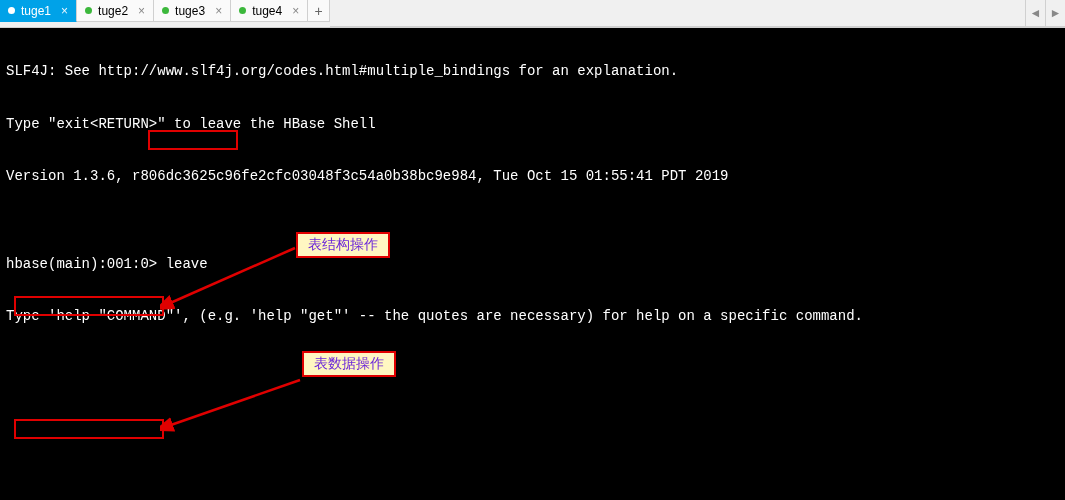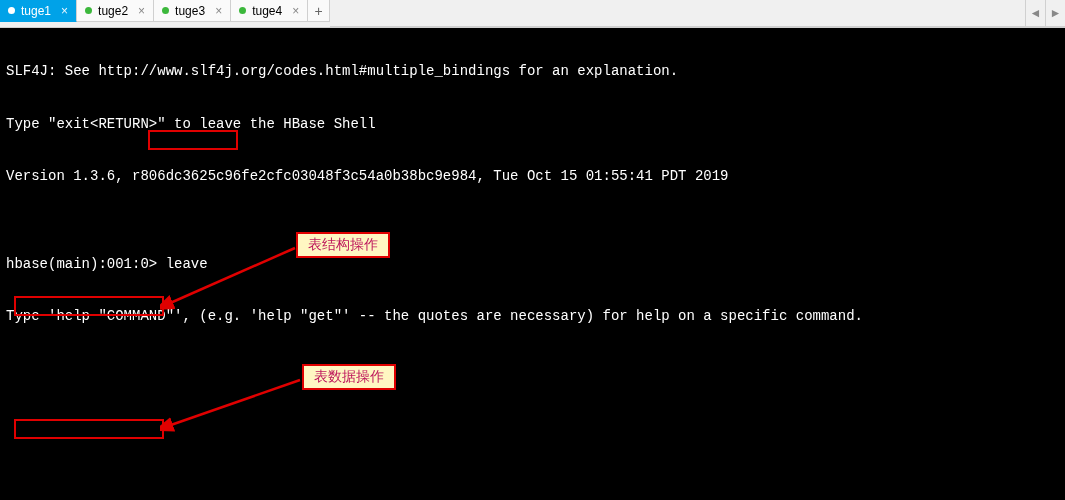--- a/index.html
+++ b/index.html
@@ -83,21 +83,21 @@
 
 .anno-box {
   position: absolute;
   border: 2px solid #e00000;
   pointer-events: none;
 }
 .anno-label {
   position: absolute;
   background: #fff7c2;
   border: 2px solid #e00000;
-  color: #be185d;
+  color: #6d28d9;
   font-family: "Microsoft YaHei", sans-serif;
   font-size: 14px;
   padding: 2px 10px;
   pointer-events: none;
 }
 svg.arrow {
   position: absolute;
   pointer-events: none;
 }
 </style>
@@ -162,21 +162,21 @@
   <span class="line"></span>
   
   
 
   
   <div class="anno-box" style="left:148px; top:102px; width:90px; height:20px;"></div>
   <div class="anno-box" style="left:14px; top:268px; width:150px; height:20px;"></div>
   <div class="anno-box" style="left:14px; top:391px; width:150px; height:20px;"></div>
 
   <div class="anno-label" style="left:296px; top:204px;">表结构操作</div>
-  <div class="anno-label" style="left:302px; top:336px;">表数据操作</div>
+  <div class="anno-label" style="left:302px; top:323px;">表数据操作</div>
 
   
   <svg class="arrow" style="left:160px; top:218px; width:140px; height:65px;">
     <defs>
         <marker id="ah1" markerWidth="10" markerHeight="10" refX="2" refY="3" orient="auto">
       <path d="M0,0 L0,6 L8,3 z" fill="#e00000"></path>
         </marker>
       </defs>
     <line x1="135" y1="2" x2="8" y2="58" stroke="#e00000" stroke-width="2.5" marker-end="url(#ah1)"></line>
   </svg>

